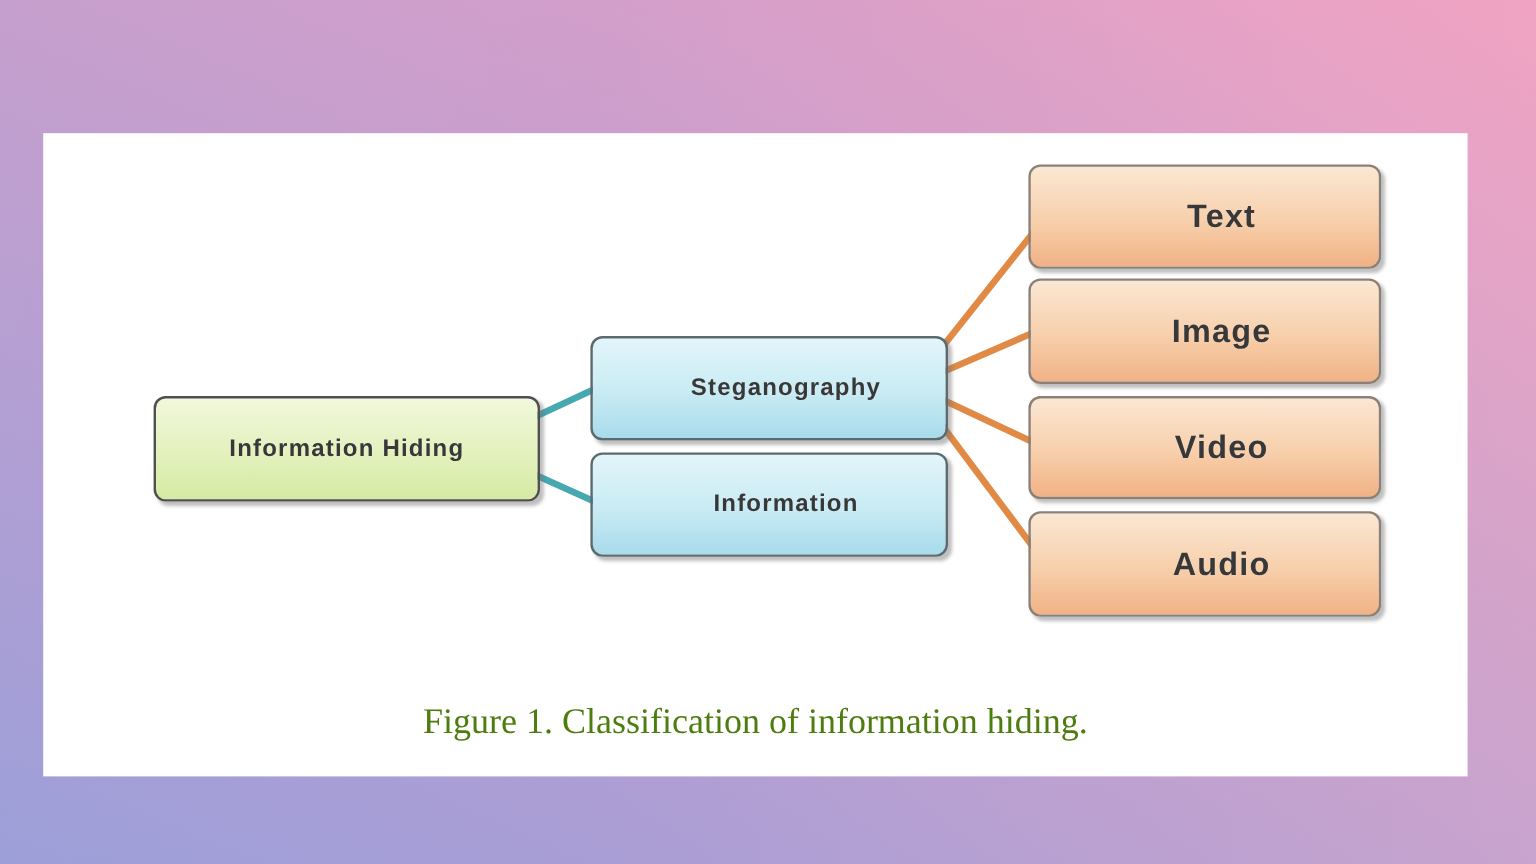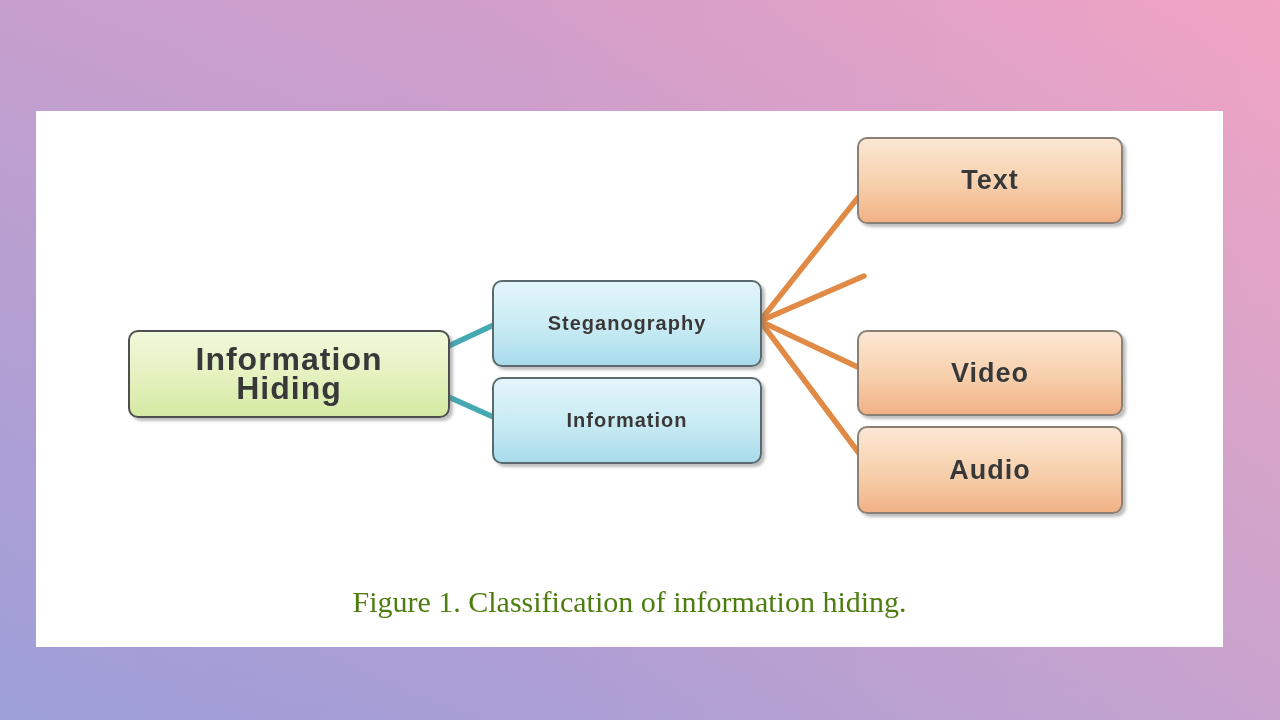--- a/index.html
+++ b/index.html
@@ -41,26 +41,27 @@
     display: flex;
     align-items: center;
     justify-content: center;
     text-align: center;
     border-radius: 10px;
     font-weight: bold;
     color: #383838;
     letter-spacing: 1px;
     box-shadow: 3px 3px 3px rgba(110,110,110,0.45);
     text-shadow: 0 0 1px rgba(255,255,255,0.5);
+    padding-left: 28px;
   }
   .node-root {
     left: 92px; top: 219px; width: 262px; height: 84px;
     background: linear-gradient(to bottom, #f1f8dc 0%, #e3f1bd 55%, #d5eaa4 100%);
     border: 2px solid #4f4f4f;
-    font-size: 32px;
+    font-size: 20px;
     line-height: 29px;
     padding: 0 28px;
   }
   .node-branch {
     background: linear-gradient(to bottom, #e2f5fa 0%, #c8ebf4 55%, #a8dbeb 100%);
     border: 2px solid #5a6a6e;
     font-size: 20px;
   }
   .node-steganography { left: 456px; top: 169px; width: 266px; height: 83px; }
   .node-watermarking  { left: 456px; top: 266px; width: 266px; height: 83px; }
@@ -110,20 +111,23 @@
     </div>
 
     <div class="node node-branch node-watermarking">
       <span>Information</span>
     </div>
 
     <div class="node node-leaf node-text">
       <span>Text</span>
     </div>
 
+    <div class="node node-leaf node-image">
+      <span>Image</span>
+    </div>
 
     <div class="node node-leaf node-audio">
       <span>Audio</span>
     </div>
 
     <div class="node node-leaf node-video">
       <span>Video</span>
     </div>
 
     <div class="figure-caption">Figure 1. Classification of information hiding.</div>

